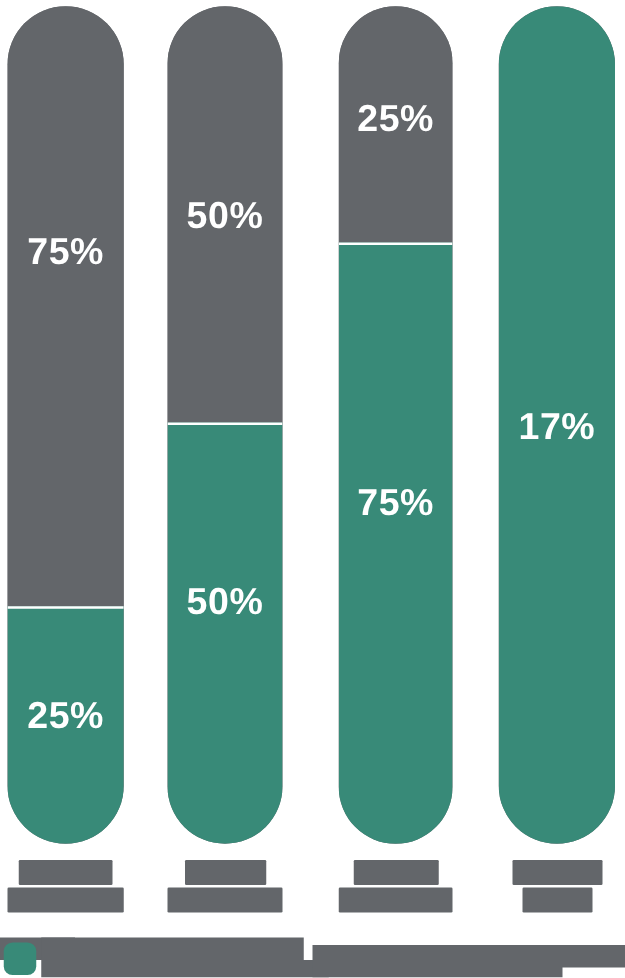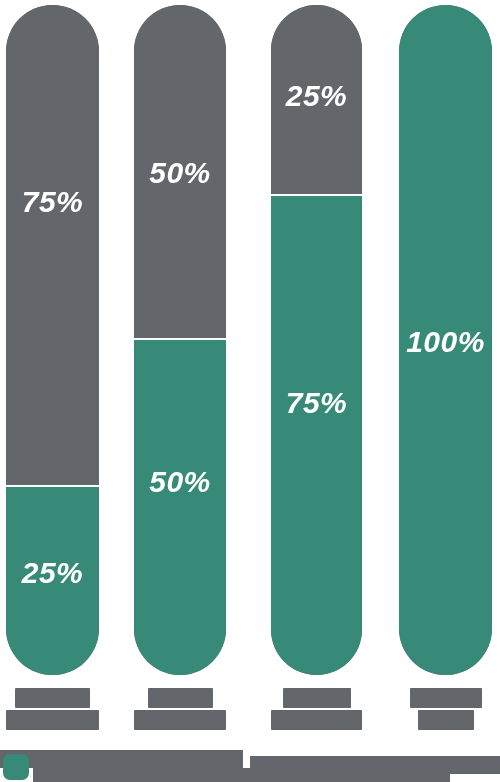--- a/index.html
+++ b/index.html
@@ -14,21 +14,21 @@
 
   
   .bars-area{position:absolute;left:0;top:0;width:500px;height:682px;}
   .bar-col{position:absolute;top:5px;height:670px;}
   .bar-track{
     position:relative;width:100%;height:100%;
     border-radius:47px;
     overflow:hidden;
     background:#63666a;
   }
-  .seg{position:absolute;left:0;width:100%;display:flex;align-items:center;justify-content:center;font-style:italic;}
+  .seg{position:absolute;left:0;width:100%;display:flex;align-items:center;justify-content:center;}
   .seg-top{top:0;background:#63666a;}
   .seg-bottom{bottom:0;background:#388a78;border-top:2px solid #ffffff;box-sizing:border-box;}
   .seg-full{top:0;height:100%;background:#388a78;}
   .seg-label{
     color:#ffffff;font-weight:bold;font-size:30px;letter-spacing:.5px;
     line-height:1;white-space:nowrap;
   }
   .seg-top .seg-label{position:absolute;}
   .seg-bottom .seg-label{position:absolute;}
 
@@ -88,21 +88,21 @@
         </div>
         <div class="seg seg-bottom" style="height:71.8%;">
           <span class="seg-label" style="top:40%;">75%</span>
         </div>
       </div>
     </div>
 
     <div class="bar-col" style="left:399px;width:93px;">
       <div class="bar-track">
         <div class="seg seg-full">
-          <span class="seg-label" style="position:absolute;top:48%;">100%</span>
+          <span class="seg-label" style="position:absolute;top:48%;">17%</span>
         </div>
       </div>
     </div>
 
   </div>
 
   <div class="cat-labels">
 
     <div class="cat-item" style="left:6px;width:93px;">
       <span class="redact cat-line1" style="width:75px;"></span>

